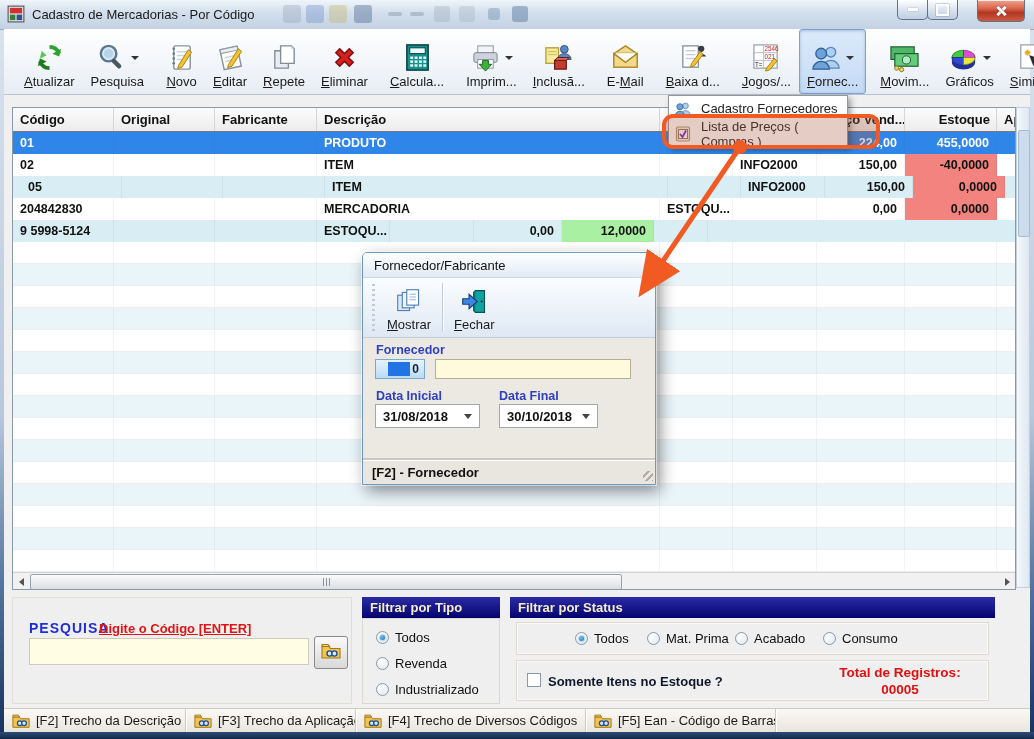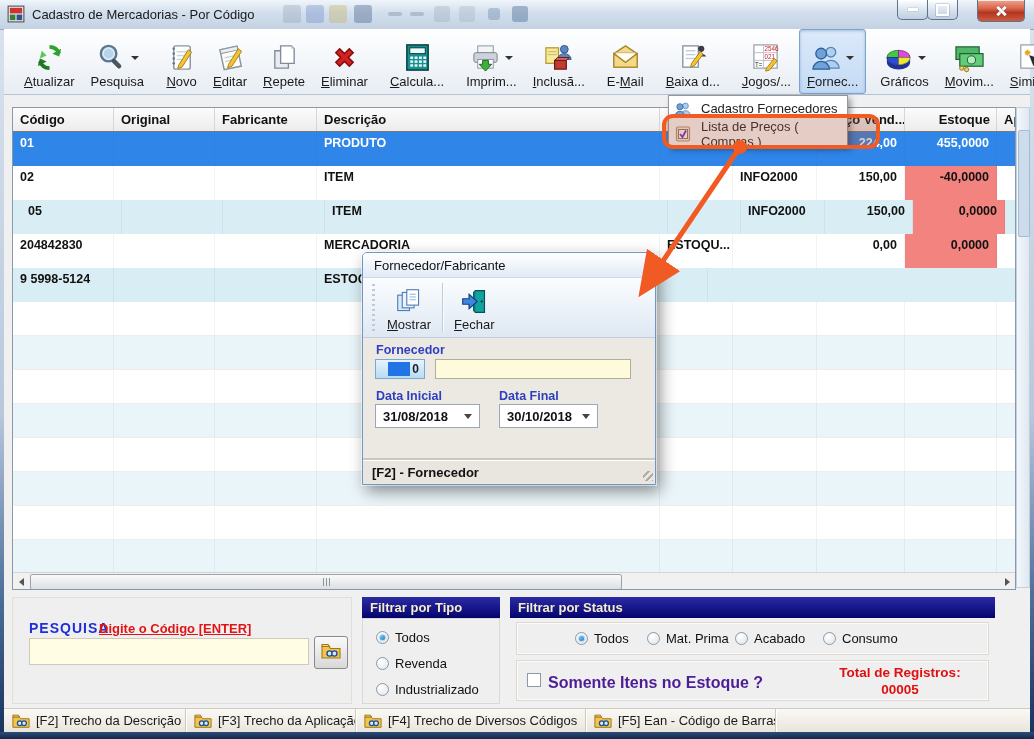--- a/index.html
+++ b/index.html
@@ -35,21 +35,21 @@
   .ticon svg{width:100%;height:100%;display:block;}
   .tb-drop{width:0;height:0;border-left:4px solid transparent;border-right:4px solid transparent;border-top:4px solid #333;margin-left:4px;}
   .tb-label{font-size:13px;color:#1a1a1a;margin-top:1px;white-space:nowrap;}
   .tb-sep{width:1px;background:#c3cbd6;margin:5px 3px;box-shadow:1px 0 0 #fbfcfe;}
   
   .gridpanel{position:absolute;left:12px;top:107px;width:1002px;height:481px;border:1px solid #8899aa;background:#fff;overflow:hidden;z-index:2;}
   .gheader{display:flex;height:24px;background:linear-gradient(#fcfcfc,#ececec);border-bottom:1px solid #787878;box-sizing:border-box;}
   .gh{box-sizing:border-box;padding:4px 6px 0 7px;font-weight:bold;font-size:13px;color:#111;
     border-right:1px solid #d6d6d6;white-space:nowrap;overflow:hidden;flex:none;}
   .grows{position:absolute;left:0;top:24px;right:0;bottom:17px;overflow:hidden;}
-  .grow{display:flex;height:34px;box-sizing:border-box;}
+  .grow{display:flex;height:22px;box-sizing:border-box;}
   .grow.stripe{background:#D9EDF4;}
   .grow.stripe-pale{background:#EAF5F9;}
   .grow.emptyrow{border-bottom:1px solid #ededed;}
   .grow.selected{background:#2F86E8;color:#fff;}
   .gc{box-sizing:border-box;padding:4px 7px 0 7px;font-weight:bold;font-size:12.5px;color:#111;
     border-right:1px solid rgba(60,90,110,.07);white-space:nowrap;overflow:hidden;flex:none;}
   .grow.selected .gc{color:#fff;}
   .gc.cell-red{background:#F2837E;}
   .gc.cell-green{background:#A9F0A2;}
   .hscroll{position:absolute;left:0;bottom:0;width:100%;height:17px;background:#f1f1f1;border-top:1px solid #d4d4d4;box-sizing:border-box;}
@@ -106,21 +106,21 @@
     padding:3px 0 0 8px;box-sizing:border-box;}
   .grp-body{position:relative;background:#EFEFEF;border:1px solid #dcd8d0;box-sizing:border-box;}
   .radio{display:flex;align-items:center;gap:6px;font-size:13px;color:#111;white-space:nowrap;}
   .rdot{width:13px;height:13px;border-radius:50%;border:1px solid #8a98a8;background:radial-gradient(circle at 35% 30%,#ffffff,#dfe6ec);box-sizing:border-box;position:relative;flex:none;}
   .radio.sel .rdot:after{content:"";position:absolute;left:3px;top:3px;width:5px;height:5px;border-radius:50%;
     background:radial-gradient(circle at 35% 30%,#66c2ee,#1d74c8);box-shadow:0 0 2px #1d74c8;}
   .tipo-list{display:flex;flex-direction:column;gap:11px;padding:11px 0 0 13px;}
   .sbox{position:absolute;background:#EFEFEF;border:1px solid #ddd9d1;box-shadow:inset 0 0 0 1px #fbfaf8;box-sizing:border-box;}
   .sradio{position:absolute;top:8px;}
   .cbox{position:absolute;left:10px;top:12px;width:14px;height:14px;border:1px solid #8a98a8;background:#fff;box-sizing:border-box;}
-  .cbox-label{position:absolute;left:31px;top:13px;font-weight:bold;font-size:16px;color:#4c1d95;}
+  .cbox-label{position:absolute;left:31px;top:13px;font-weight:bold;font-size:13px;color:#0f172a;}
   .total{position:absolute;right:8px;top:3px;width:160px;text-align:center;color:#E01010;font-weight:bold;font-size:13.5px;line-height:17px;}
   
   .mainstatus{position:absolute;left:4px;top:708px;width:1026px;height:24px;
     background:linear-gradient(#fbf9f5,#e9e5dd);border-top:1px solid #cfcabe;display:flex;box-sizing:border-box;z-index:5;}
   .ms-panel{display:flex;align-items:center;gap:6px;padding:0 8px;font-size:13px;color:#1a1a1a;
     border-right:1px solid #cfcabe;box-shadow:1px 0 0 #fff;box-sizing:border-box;white-space:nowrap;overflow:hidden;flex:none;}
   .ms-panel svg{width:18px;height:18px;flex:none;}
   u{text-decoration:underline;}
 </style>
 </head>
@@ -367,44 +367,44 @@
           </span>
           <span class="tb-drop"></span>
         </span>
         <span class="tb-label"><u>F</u>ornec...</span>
       </div>
       <span class="tb-sep"></span>
       <div class="tb-btn">
         <span class="tb-iconrow">
           <span class="ticon">
             <svg viewBox="0 0 32 32">
+              <rect x="2" y="5" width="24" height="13" fill="#4fb868" stroke="#1e5c2e" stroke-width="1.2"></rect>
+              <rect x="6" y="12" width="24" height="13" fill="#62cc7a" stroke="#1e5c2e" stroke-width="1.2"></rect>
+              <circle cx="18" cy="18.5" r="4.2" fill="#b2ecc0" stroke="#1e5c2e"></circle>
+              <circle cx="8" cy="27" r="2.2" fill="#e8d26a" stroke="#927c1e"></circle>
+              <circle cx="13" cy="28.5" r="2.2" fill="#e8d26a" stroke="#927c1e"></circle>
+            </svg>
+          </span>
+        </span>
+        <span class="tb-label"><u>M</u>ovim...</span>
+      </div>
+      <div class="tb-btn">
+        <span class="tb-iconrow">
+          <span class="ticon">
+            <svg viewBox="0 0 32 32">
               <path d="M4 16a12 7.5 0 0 0 24 0v5a12 7.5 0 0 1-24 0z" fill="#223099"></path>
               <path d="M16 16L16 8.5A12 7.5 0 0 0 4 16z" fill="#3ecc3e" stroke="#1c4c1c" stroke-width=".6"></path>
               <path d="M16 16L16 8.5A12 7.5 0 0 1 28 16z" fill="#e049e0" stroke="#5c105c" stroke-width=".6"></path>
               <path d="M16 16L4 16a12 7.5 0 0 0 12 7.5z" fill="#2f49d8" stroke="#101c66" stroke-width=".6"></path>
               <path d="M16 16l12 0a12 7.5 0 0 1-12 7.5z" fill="#e8e838" stroke="#6b6b10" stroke-width=".6"></path>
             </svg>
           </span>
           <span class="tb-drop"></span>
         </span>
         <span class="tb-label">Gráficos</span>
-      </div>
-      <div class="tb-btn">
-        <span class="tb-iconrow">
-          <span class="ticon">
-            <svg viewBox="0 0 32 32">
-              <rect x="2" y="5" width="24" height="13" fill="#4fb868" stroke="#1e5c2e" stroke-width="1.2"></rect>
-              <rect x="6" y="12" width="24" height="13" fill="#62cc7a" stroke="#1e5c2e" stroke-width="1.2"></rect>
-              <circle cx="18" cy="18.5" r="4.2" fill="#b2ecc0" stroke="#1e5c2e"></circle>
-              <circle cx="8" cy="27" r="2.2" fill="#e8d26a" stroke="#927c1e"></circle>
-              <circle cx="13" cy="28.5" r="2.2" fill="#e8d26a" stroke="#927c1e"></circle>
-            </svg>
-          </span>
-        </span>
-        <span class="tb-label"><u>M</u>ovim...</span>
       </div>
       <div class="tb-btn">
         <span class="tb-iconrow">
           <span class="ticon">
             <svg viewBox="0 0 32 32">
               <rect x="7" y="3" width="18" height="24" fill="#fff" stroke="#9aa2aa" stroke-width="1.3"></rect>
               <g stroke="#e8a81e" stroke-width="1.6">
                 <line x1="12" y1="9" x2="16" y2="13"></line>
                 <line x1="16" y1="9" x2="12" y2="13"></line>
                 <line x1="14" y1="8" x2="14" y2="14"></line>

